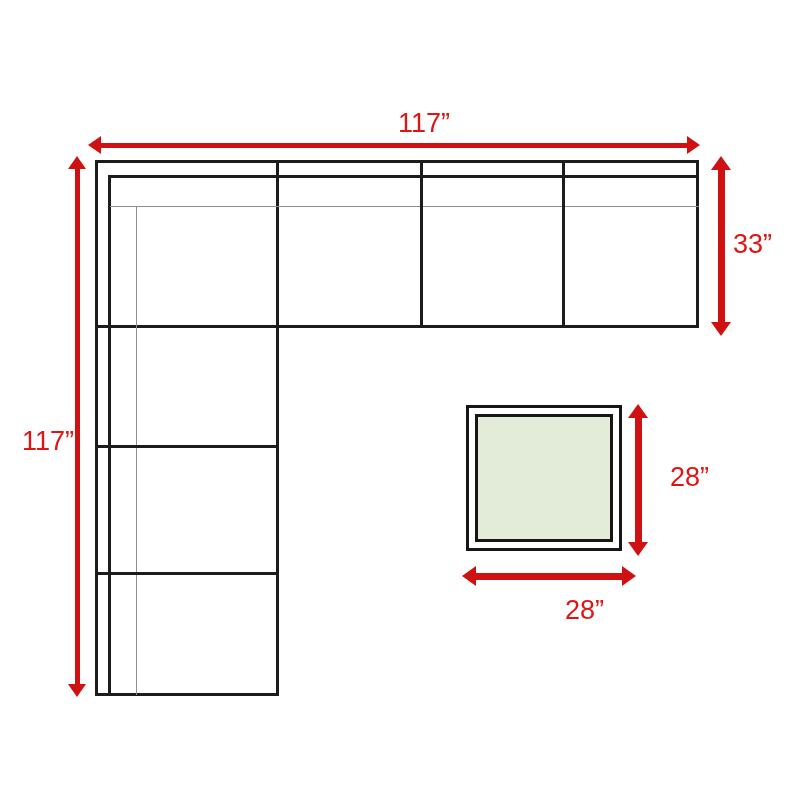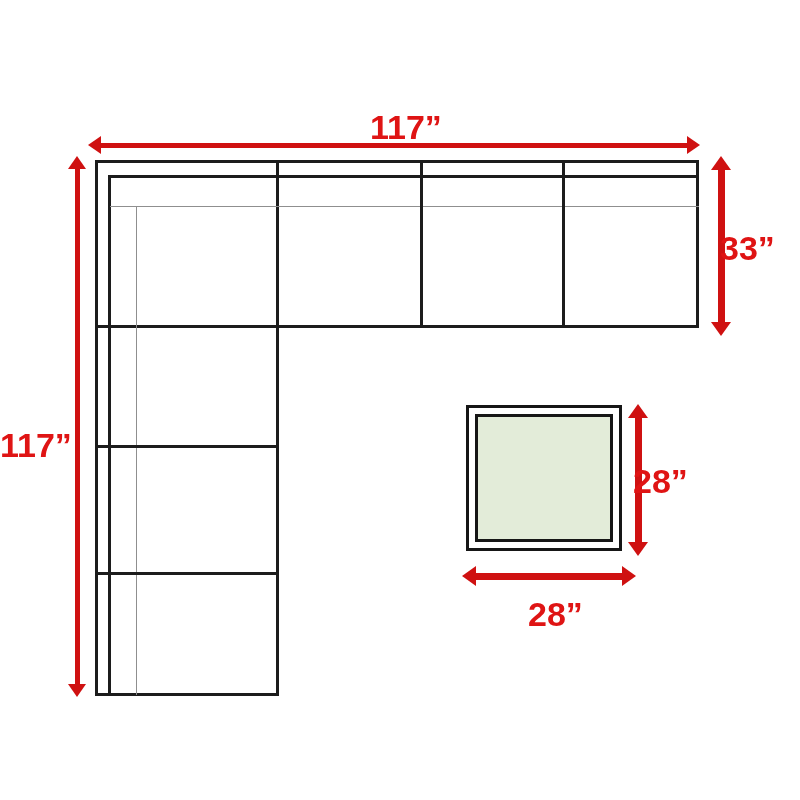--- a/index.html
+++ b/index.html
@@ -5,22 +5,22 @@
   html,body { margin:0; padding:0; background:#ffffff; }
   .stage {
     position:relative; width:800px; height:800px; background:#ffffff;
     font-family:"Liberation Sans", sans-serif; overflow:hidden;
   }
   
   .ln { position:absolute; background:#1c1c1c; }
   .ln.gray { background:#8f8f8f; }
   
   .dim-label {
-    position:absolute; color:#df1414; font-weight:bold; font-size:34px;
-    text-align:left; line-height:1; white-space:nowrap;
+    position:absolute; color:#df1414; font-weight:normal; font-size:27px;
+    text-align:right; line-height:1; white-space:nowrap;
   }
   
   .arr { position:absolute; }
   .arr .sh { position:absolute; background:#cf1111; }
   .arr.h .sh { left:11px; right:11px; top:50%; height:5px; margin-top:-2.5px; }
   .arr.v .sh { top:11px; bottom:11px; left:50%; width:5px; margin-left:-2.5px; }
   .arr.h.thick .sh { height:7px; margin-top:-3.5px; }
   .arr.v.thick .sh { width:7px; margin-left:-3.5px; }
   .hd { position:absolute; width:0; height:0; }
   .arr.h .hd { top:50%; margin-top:-9px; }
@@ -97,17 +97,17 @@
   </div>
 
   <div class="arr h thick" style="left:462px; top:566px; width:174px; height:20px;">
     <span class="hd l"></span>
     <span class="sh"></span>
     <span class="hd r"></span>
   </div>
 
   <div class="dim-label" style="left:370px; top:110px; width:80px;">117”</div>
   <div class="dim-label" style="left:0px;   top:428px; width:74px;">117”</div>
-  <div class="dim-label" style="left:720px; top:231px; width:76px;">33”</div>
+  <div class="dim-label" style="left:696px; top:231px; width:76px;">33”</div>
   <div class="dim-label" style="left:633px; top:464px; width:76px;">28”</div>
   <div class="dim-label" style="left:528px; top:597px; width:76px;">28”</div>
 
 </div>
 
 </body></html>

